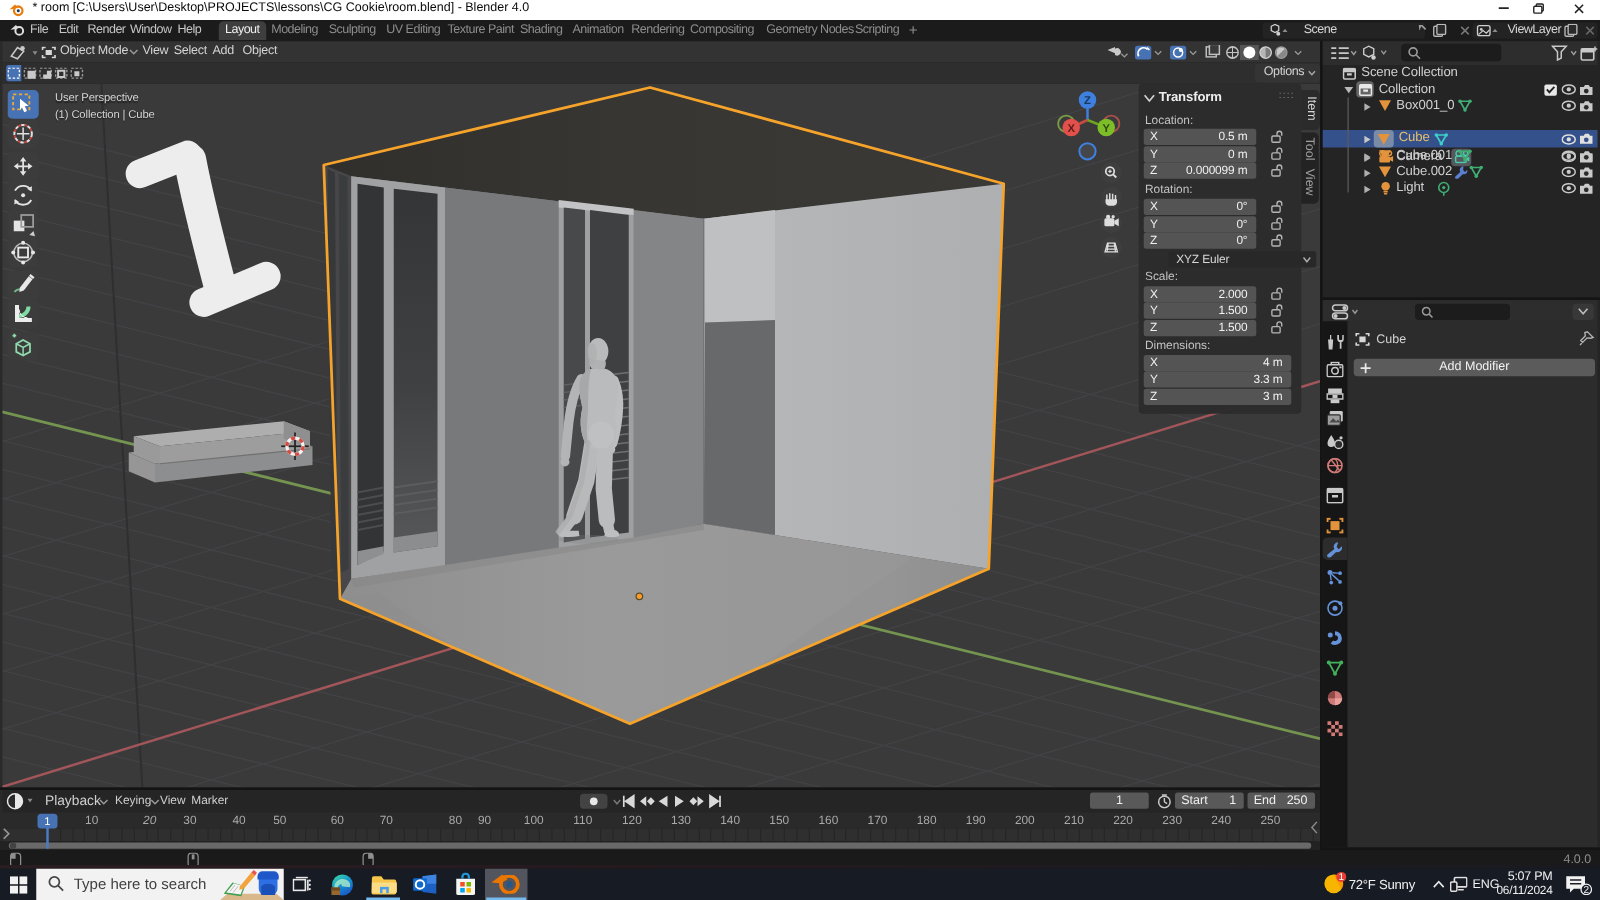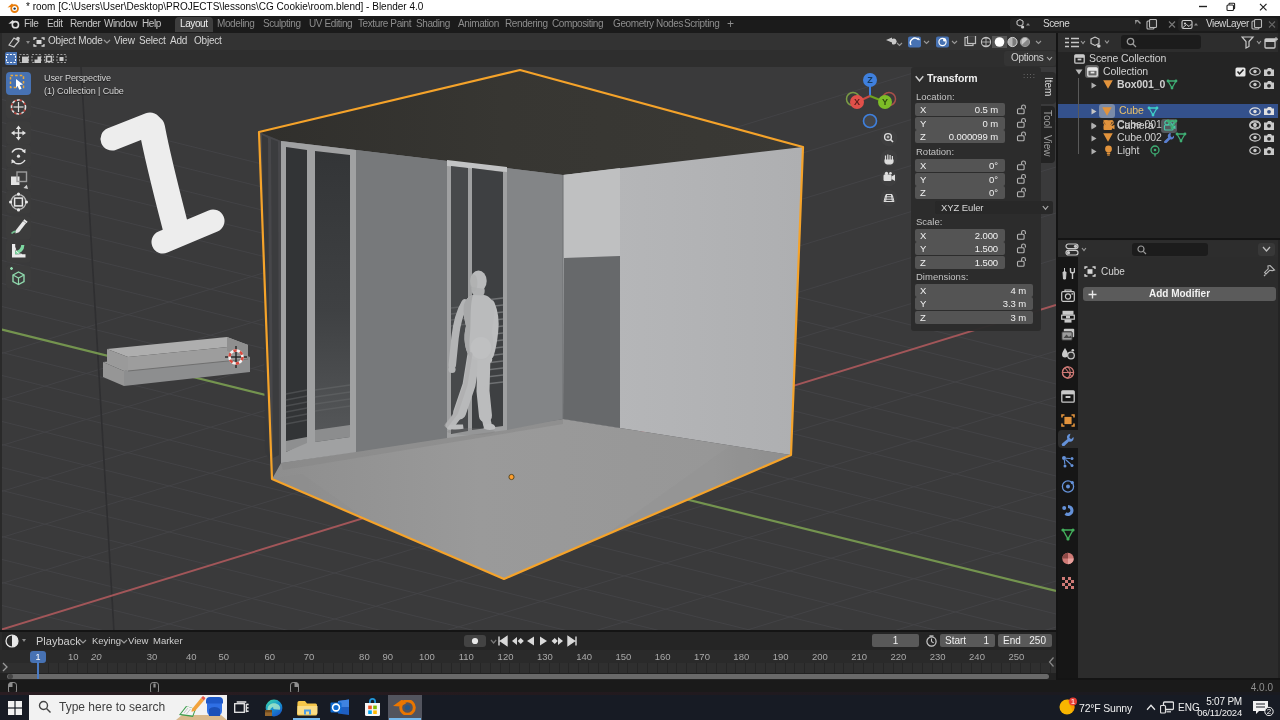--- a/index.html
+++ b/index.html
@@ -646,21 +646,21 @@
         <span style="position:absolute;left:5px">Start</span>
         <span style="position:absolute;right:6px">1</span>
       </div>
     <div class="abs" style="left:998px;top:2px;width:54px;height:13px;background:#595959;border-radius:2px;color:#f0f0f0;font-size:10px;line-height:13px;">
         <span style="position:absolute;left:5px">End</span>
         <span style="position:absolute;right:6px">250</span>
       </div>
 
     <div id="tlruler">
         <span style="position:absolute;left:61.36099999999999px;top:1px;width:24px;text-align:center;">10</span>
-        <span style="position:absolute;left:91px;top:1px;width:24px;text-align:left;font-style:italic;">20</span>
+        <span style="position:absolute;left:101px;top:1px;width:24px;text-align:right;font-style:italic;">20</span>
         <span style="position:absolute;left:139.94099999999997px;top:1px;width:24px;text-align:center;">30</span>
         <span style="position:absolute;left:179.231px;top:1px;width:24px;text-align:center;">40</span>
         <span style="position:absolute;left:218.521px;top:1px;width:24px;text-align:left;">50</span>
         <span style="position:absolute;left:257.811px;top:1px;width:24px;text-align:center;">60</span>
         <span style="position:absolute;left:297.101px;top:1px;width:24px;text-align:center;">70</span>
         <span style="position:absolute;left:336.39099999999996px;top:1px;width:24px;text-align:center;margin-left:16px;">80</span>
         <span style="position:absolute;left:375.681px;top:1px;width:24px;text-align:center;">90</span>
         <span style="position:absolute;left:414.971px;top:1px;width:24px;text-align:center;">100</span>
         <span style="position:absolute;left:454.26099999999997px;top:1px;width:24px;text-align:center;">110</span>
         <span style="position:absolute;left:493.551px;top:1px;width:24px;text-align:center;">120</span>
@@ -854,21 +854,21 @@
         <svg class="abs" style="left:191px;top:2px" width="12" height="9" viewBox="0 0 12 9">
             <ellipse cx="6" cy="4.5" rx="5.2" ry="3.6" fill="none" stroke="#c9c9c9" stroke-width="1.2"></ellipse>
             <circle cx="6" cy="4.5" r="1.7" fill="#c9c9c9"></circle>
           </svg>
         <svg class="abs" style="left:205px;top:1.5px" width="12" height="10" viewBox="0 0 12 10">
             <path d="M1,2.5 h3 l1,-1.5 h3 l1,1.5 h2 v6.5 h-10 Z" fill="#c9c9c9"></path>
             <circle cx="6" cy="5.8" r="1.9" fill="#2a2a2a"></circle>
           </svg>
       </div>
 
-      <div class="orow" style="top:45px;font-weight:bold;">
+      <div class="orow" style="top:45px;">
         <svg class="abs" style="left:33px;top:3.5px" width="6" height="7" viewBox="0 0 6 7">
             <path d="M0.5,0.5 L5.5,3.5 L0.5,6.5 Z" fill="#b0b0b0"></path>
           </svg>
         <svg class="abs" style="left:44px;top:1px" width="12" height="11" viewBox="0 0 12 11">
             <path d="M1.2,1.2 h9.6 L6,9.8 Z" fill="#e2933c"></path>
           </svg>
         <span style="position:absolute;left:59px">Box001_0</span>
         <svg class="abs" style="left:108px;top:1px" width="12" height="11" viewBox="0 0 12 11">
             <path d="M2,2 h8 L6,9 Z" fill="none" stroke="#3fae74" stroke-width="1.3"></path>
             <circle cx="2" cy="2" r="1.4" fill="#3fae74"></circle>
@@ -1039,21 +1039,21 @@
 
     <svg class="abs" style="left:26px;top:26px" width="12" height="11" viewBox="0 0 12 11">
         <path d="M1,3 v-2 h2.5 M8.5,1 H11 v2 M11,8 v2 H8.5 M3.5,10 H1 V8" fill="none" stroke="#d8d8d8" stroke-width="1.3"></path>
         <rect x="3.5" y="3.2" width="5" height="4.6" fill="#d8d8d8"></rect>
       </svg>
     <span class="abs" style="left:43px;top:26px;color:#d5d5d5;font-size:10px;">Cube</span>
     <svg class="abs" style="left:205px;top:24px" width="13" height="13" viewBox="0 0 13 13">
         <path d="M7,1.5 l4.5,4.5 -2,0.6 -2.8,-0.3 -3.6,3.6 -1.5,-1.5 3.6,-3.6 -0.3,-2.8 Z" fill="none" stroke="#b5b5b5" stroke-width="1.1"></path>
         <line x1="2.5" y1="10.5" x2="1" y2="12" stroke="#b5b5b5" stroke-width="1.1"></line>
       </svg>
-    <div class="abs" style="left:25px;top:47px;width:193px;height:14px;background:#5b5b5b;border-radius:3px;color:#f2f2f2;font-size:10px;text-align:center;line-height:14px;font-weight:bold;">Add Modifier</div>
+    <div class="abs" style="left:25px;top:47px;width:193px;height:14px;background:#5b5b5b;border-radius:3px;color:#f2f2f2;font-size:10px;text-align:center;line-height:14px;">Add Modifier</div>
     <svg class="abs" style="left:30px;top:50px" width="9" height="9" viewBox="0 0 9 9">
         <path d="M4.5,0.5 v8 M0.5,4.5 h8" stroke="#e8e8e8" stroke-width="1.4"></path>
       </svg>
     <div id="ptabs">
 
       <div class="abs" style="left:0;top:190px;width:20px;height:18px;background:#2c2c2c;border-radius:4px 0 0 4px;"></div>
       <svg class="abs" style="left:3px;top:27px" width="14" height="14" viewBox="0 0 14 14">
           <path d="M3.5,1 v4 m-1.5,0 h3 l-0.5,7 h-2 Z" fill="#c9c9c9" stroke="#c9c9c9" stroke-width="1"></path>
           <path d="M9.5,1 v3 a2,2 0 0 0 4,0 v-3 m-2,4 v7" fill="none" stroke="#c9c9c9" stroke-width="1.4"></path>
         </svg>

